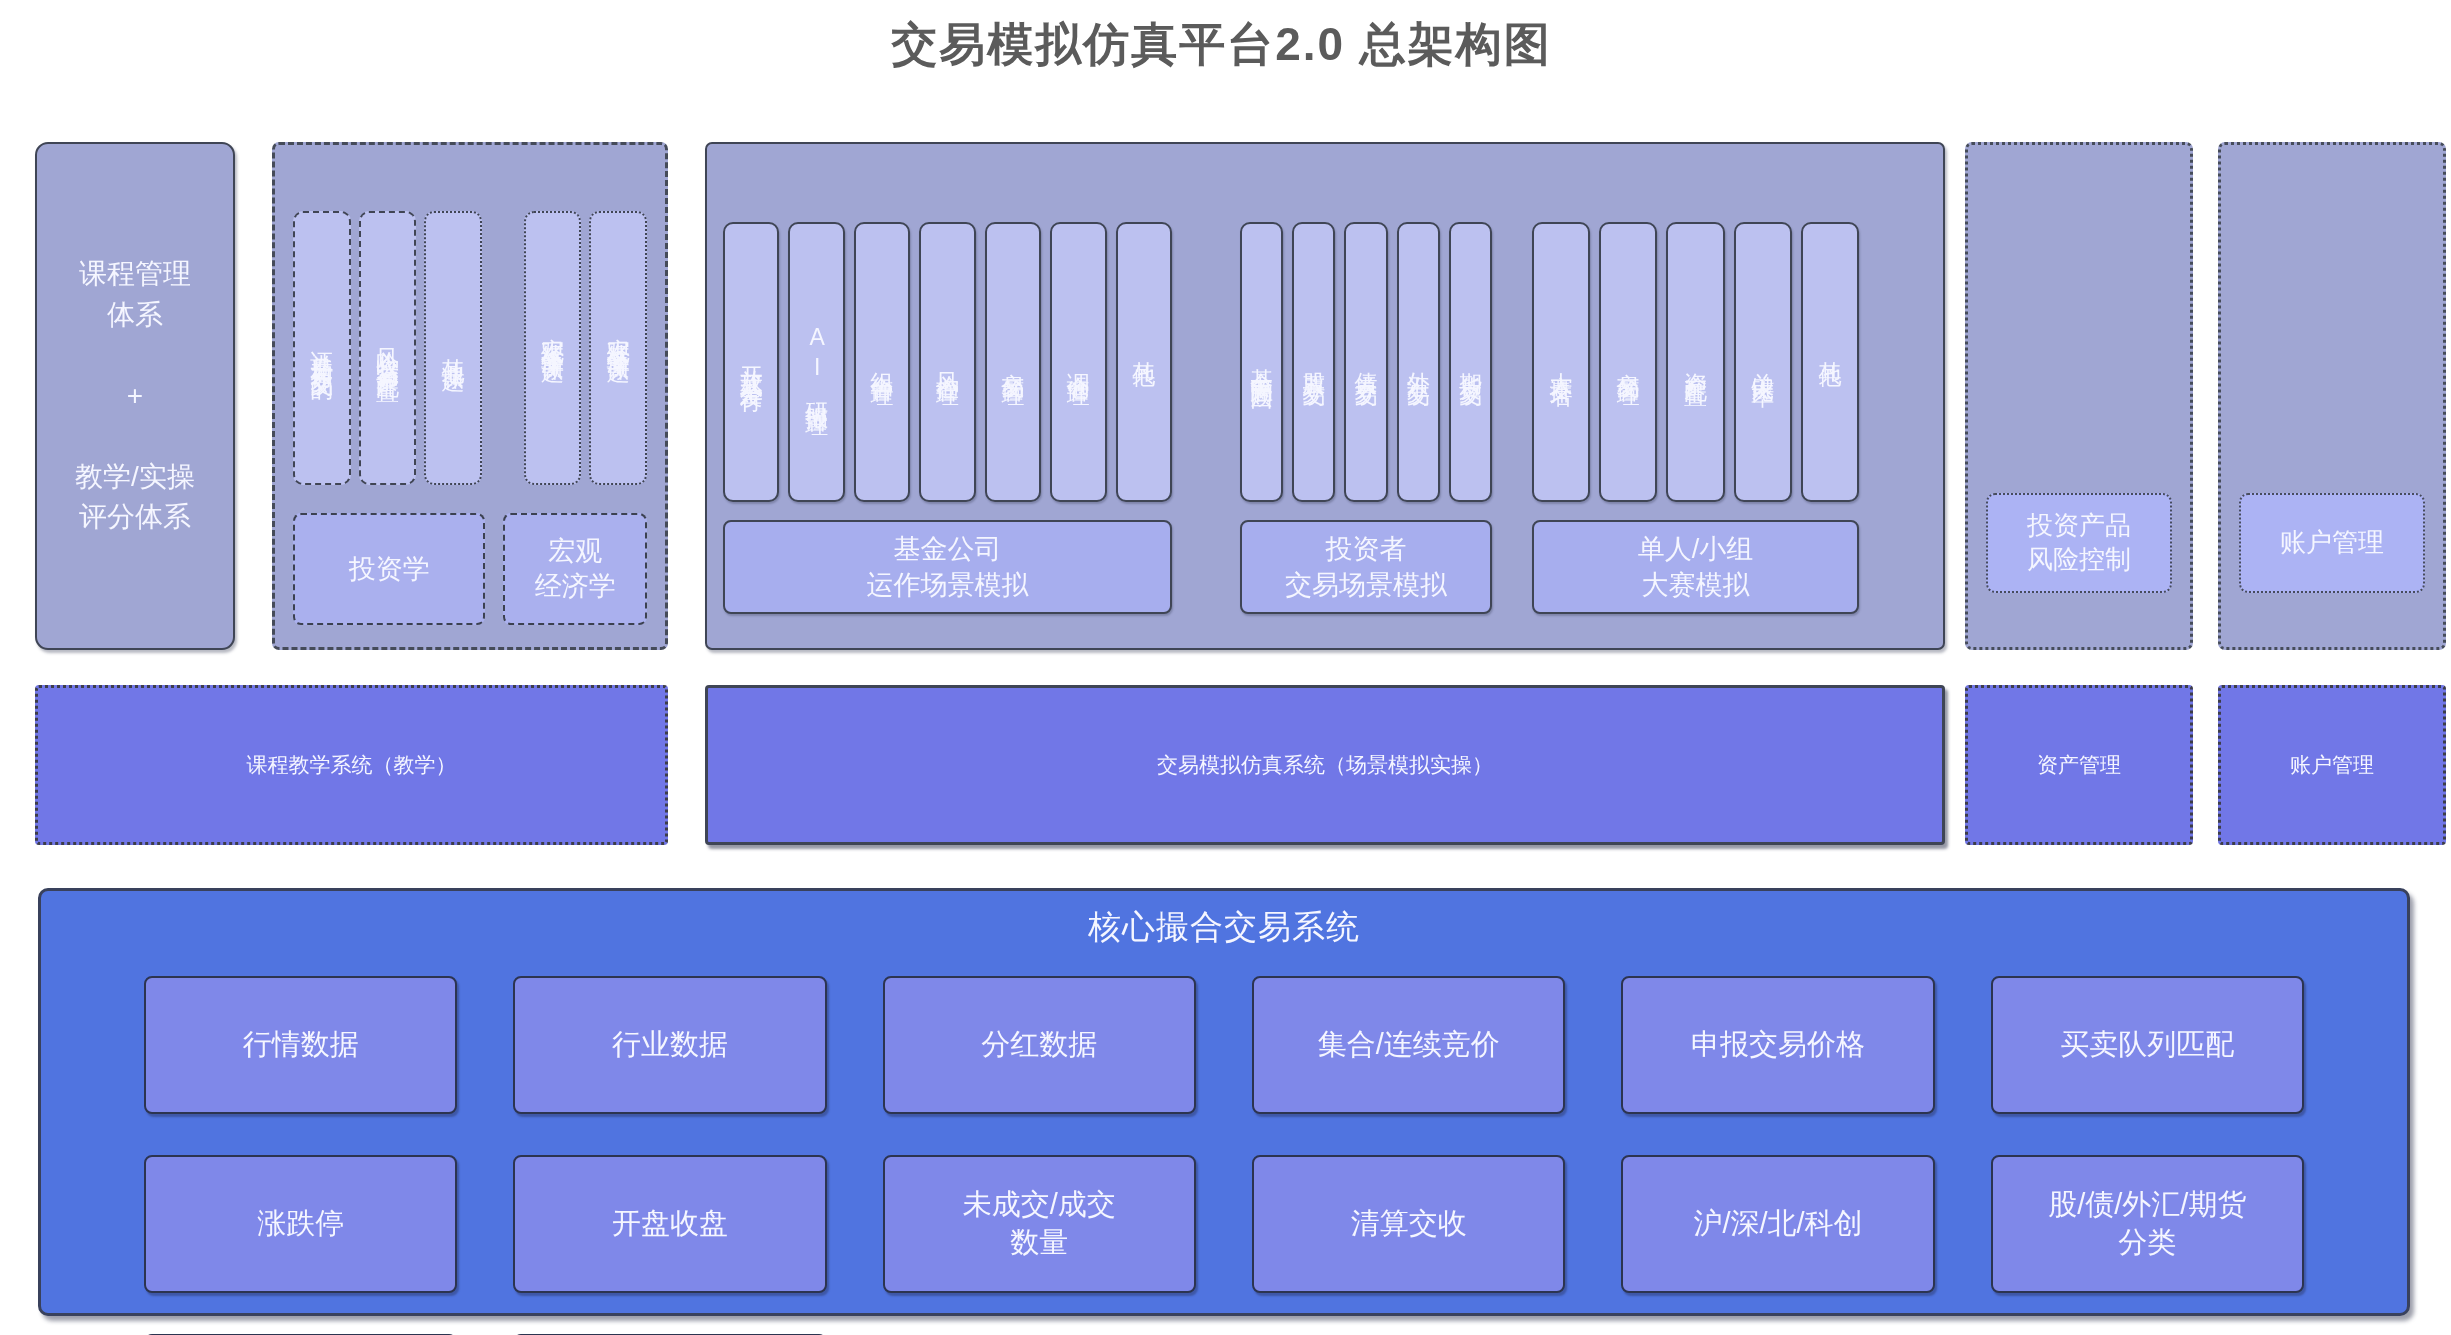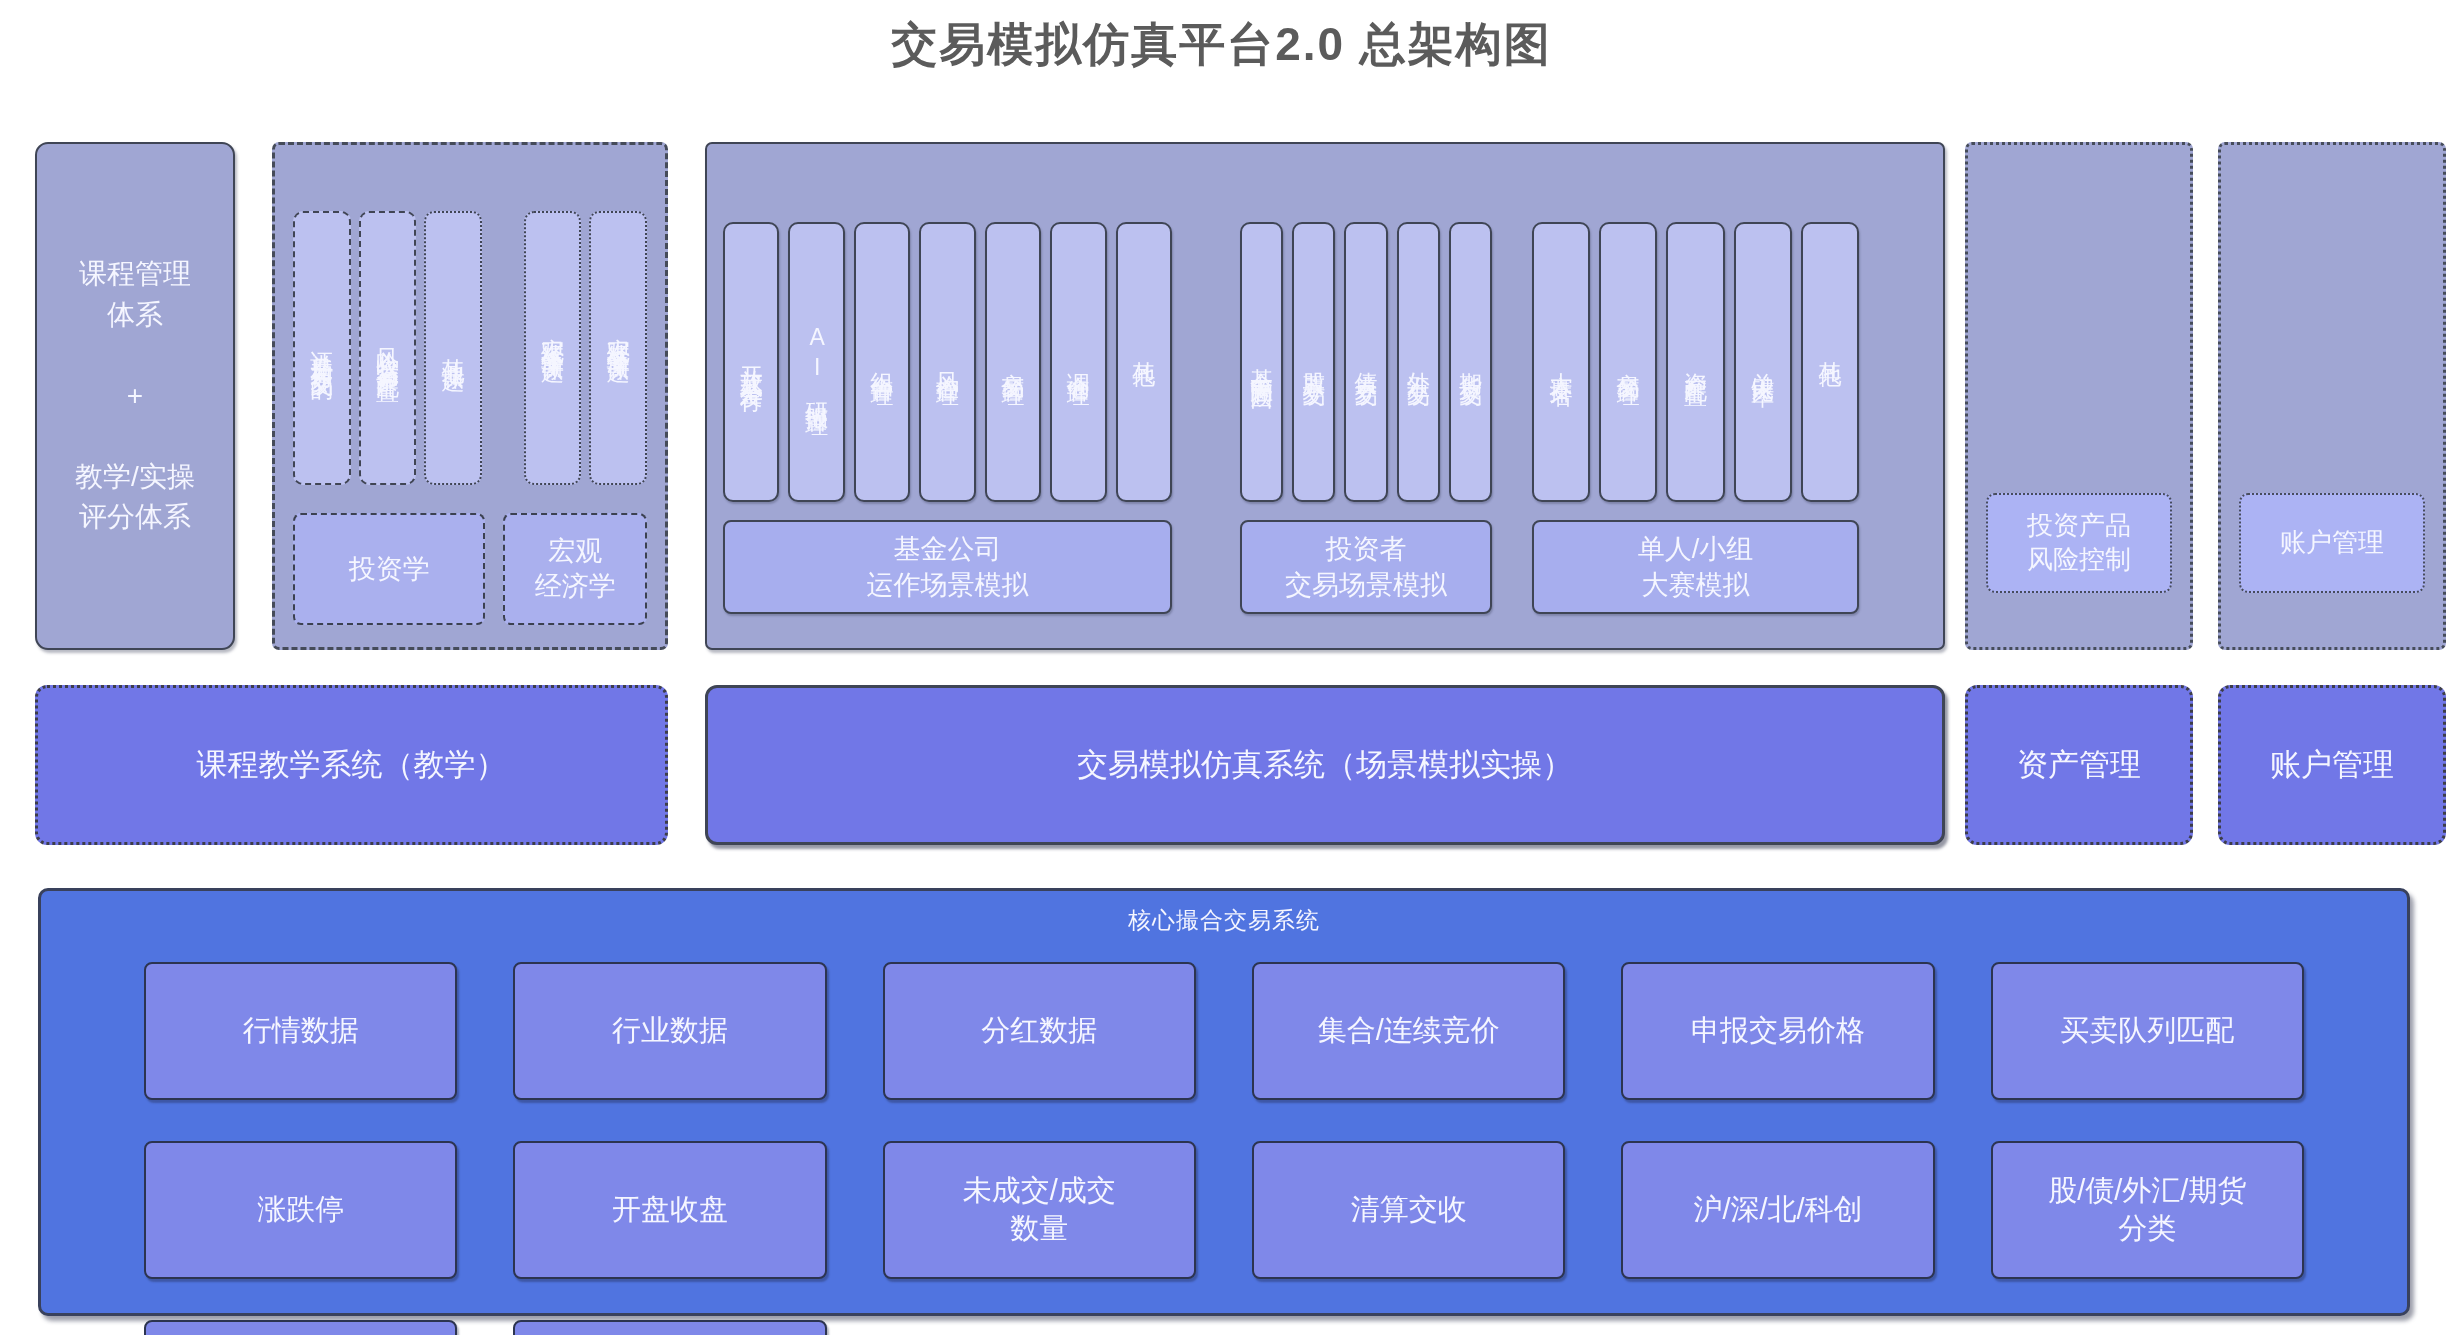--- a/index.html
+++ b/index.html
@@ -100,38 +100,38 @@
     border:2.5px dotted #474c5c;border-radius:9px;
     display:flex;align-items:center;justify-content:center;text-align:center;
     color:var(--text-light);font-size:26px;line-height:1.3;
   }
 
   
   .mid-row{position:absolute;left:35px;top:685px;width:2411px;height:160px;display:flex;}
   .mid-box{
     background:var(--mid-fill);color:var(--text-light);
     display:flex;align-items:center;justify-content:center;text-align:center;
-    font-size:31px;border-radius:12px;
+    font-size:21px;border-radius:4px;
   }
   .mid-box.dotted{border:3px dotted #3d3d49;}
   .mid-box.solid{border:3px solid var(--group-border);box-shadow:3px 4px 3px rgba(45,50,75,.5);}
   .mid-0{flex:0 0 633px;}
   .mid-1{flex:0 0 1240px;}
   .mid-2{flex:0 0 228px;}
   .mid-3{flex:0 0 228px;}
 
   
   .bottom-box{
     position:absolute;left:38px;top:888px;width:2372px;height:428px;
     background:var(--bottom-fill);border:3px solid var(--bottom-border);border-radius:10px;
     box-shadow:4px 5px 4px rgba(40,45,70,.45);
     padding-top:14px;
   }
   .bottom-title{
-    text-align:center;color:var(--text-light);font-size:23px;letter-spacing:1px;
+    text-align:center;color:var(--text-light);font-size:33px;letter-spacing:1px;
   }
   .bottom-grid{
     width:2160px;margin:26px auto 0 auto;
     display:grid;grid-template-columns:repeat(6,1fr);
     column-gap:56px;row-gap:41px;
   }
   .cell{
     height:138px;background:var(--cell-fill);
     border:2.5px solid var(--cell-border);border-radius:8px;
     display:flex;align-items:center;justify-content:center;text-align:center;

